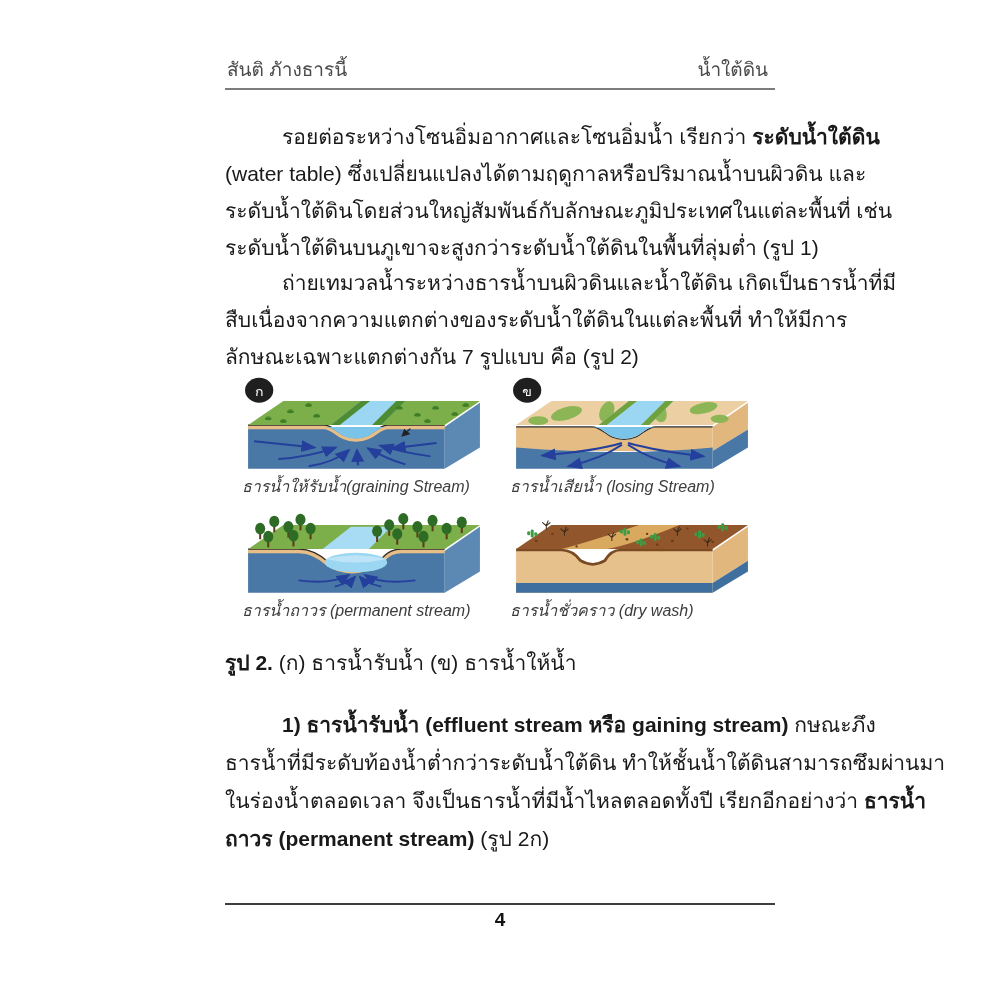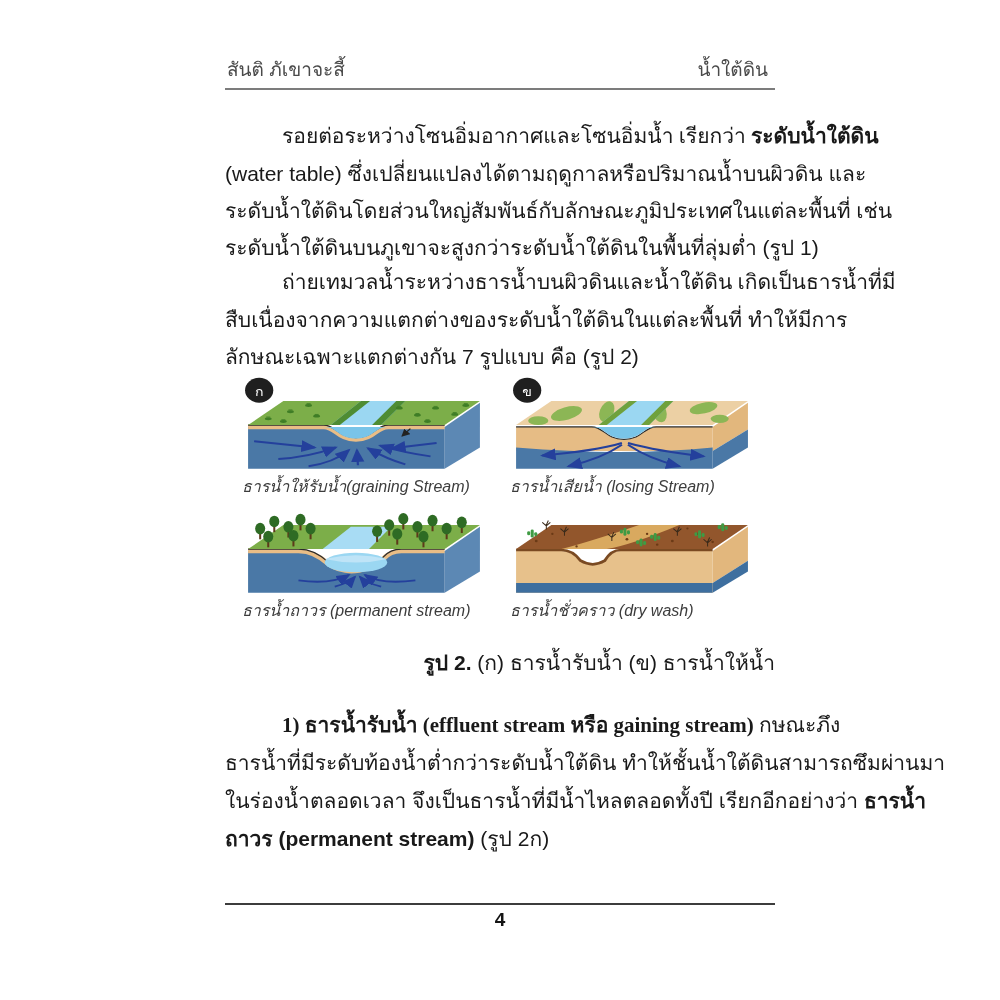--- a/index.html
+++ b/index.html
@@ -7,43 +7,43 @@
         font-family:"Liberation Sans",sans-serif;color:#191919;}
   
   .hdr-txt{position:absolute;top:54px;font-size:19px;color:#4a4a4a;white-space:nowrap;}
   #hdr-author{left:227px;}
   #hdr-title{right:232px;text-align:left;}
   #hdr-rule{position:absolute;left:225px;top:88px;width:550px;height:2px;background:#7c7c7c;}
   
   .para{position:absolute;left:225px;width:560px;font-size:21px;}
   .para .tline{line-height:37px;height:37px;white-space:nowrap;}
   #p3.para .tline{line-height:38px;height:38px;}
-  .para .tline:first-child{text-indent:57px;font-family:Liberation Serif, serif;}
+  .para .tline:first-child{text-indent:57px;}
   .b{font-weight:bold;}
   #p1{top:118px;}
   #p2{top:264px;}
   #p3{top:706px;}
   
   #figure{position:absolute;left:238px;top:376px;width:530px;display:grid;
           grid-template-columns:252px 252px;column-gap:16px;row-gap:2px;}
   .panel svg{display:block;}
   .panel-cap{height:22px;line-height:22px;font-size:16px;color:#3c3c3c;padding-left:4px;white-space:nowrap;font-style:italic;}
-  #fig-caption{position:absolute;left:225px;top:646px;width:550px;text-align:right;
+  #fig-caption{position:absolute;left:225px;top:646px;width:550px;text-align:left;
                font-size:21px;color:#191919;white-space:nowrap;}
   
   #ftr-rule{position:absolute;left:225px;top:903px;width:550px;height:2px;background:#3c3c3c;}
   #page-num{position:absolute;left:225px;top:909px;width:550px;text-align:center;
             font-size:19px;font-weight:600;color:#141414;}
 </style>
 </head>
 <body>
 
 <div id="page">
 
-  <div id="hdr-author" class="hdr-txt">สันติ ภัเขาจะสี้</div>
+  <div id="hdr-author" class="hdr-txt">สันติ ภัางธารนี้</div>
   <div id="hdr-title" class="hdr-txt">น้ำใต้ดิน</div>
   <div id="hdr-rule"></div>
 
   <div id="p1" class="para">
       <div class="tline"><span>รอยต่อระหว่างโซนอิ่มอากาศและโซนอิ่มน้ำ เรียกว่า </span><span class="b">ระดับน้ำใต้ดิน</span></div>
       <div class="tline"><span>(water table) ซึ่งเปลี่ยนแปลงได้ตามฤดูกาลหรือปริมาณน้ำบนผิวดิน และ</span></div>
       <div class="tline"><span>ระดับน้ำใต้ดินโดยส่วนใหญ่สัมพันธ์กับลักษณะภูมิประเทศในแต่ละพื้นที่ เช่น</span></div>
       <div class="tline"><span>ระดับน้ำใต้ดินบนภูเขาจะสูงกว่าระดับน้ำใต้ดินในพื้นที่ลุ่มต่ำ (รูป 1)</span></div>
     </div>
   <div id="p2" class="para">

